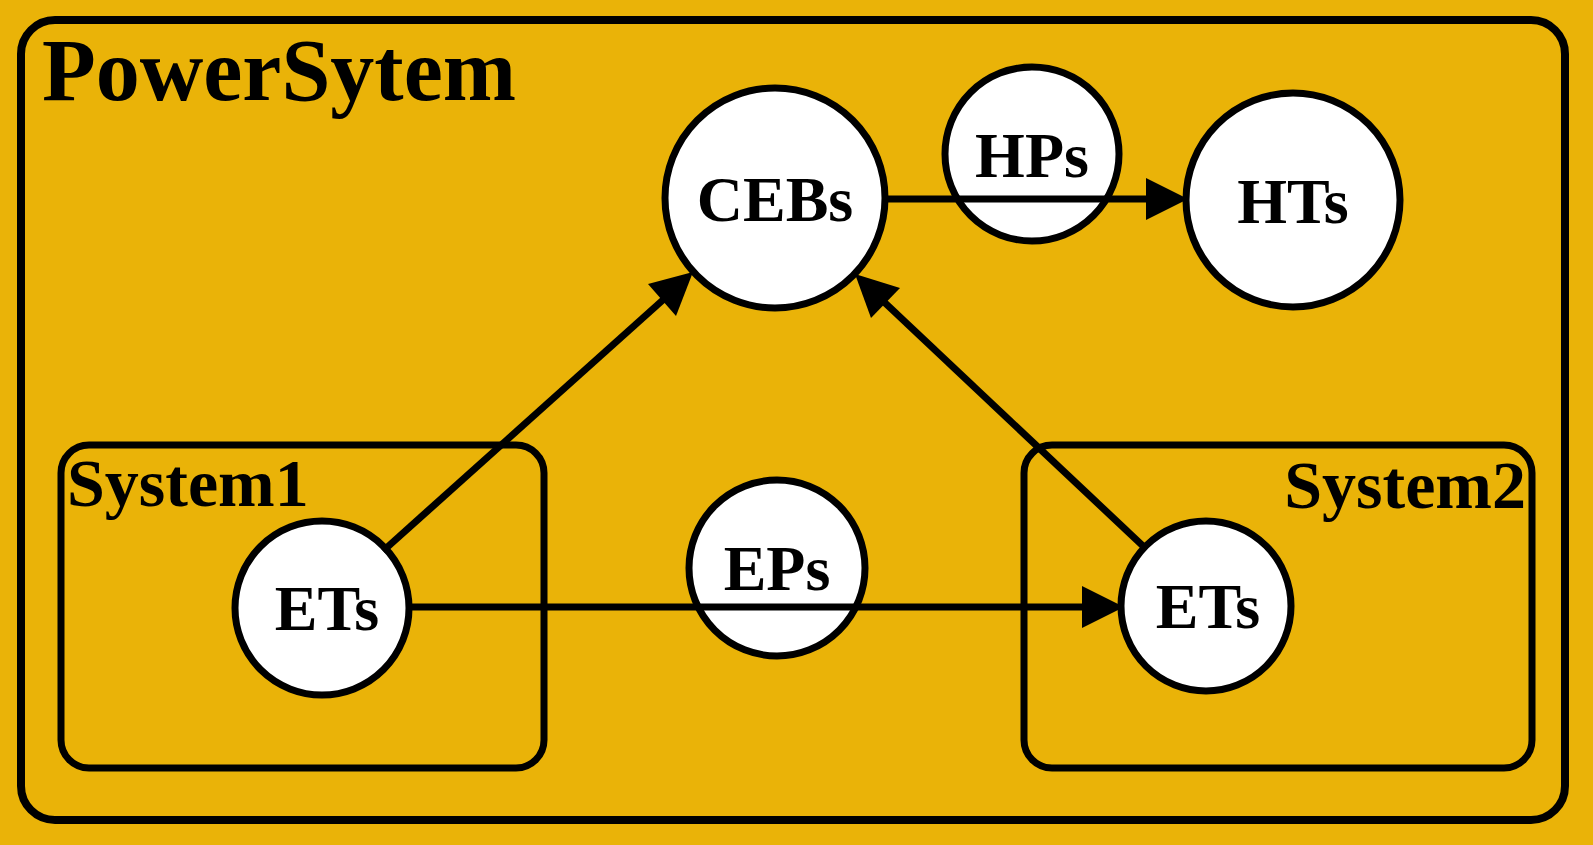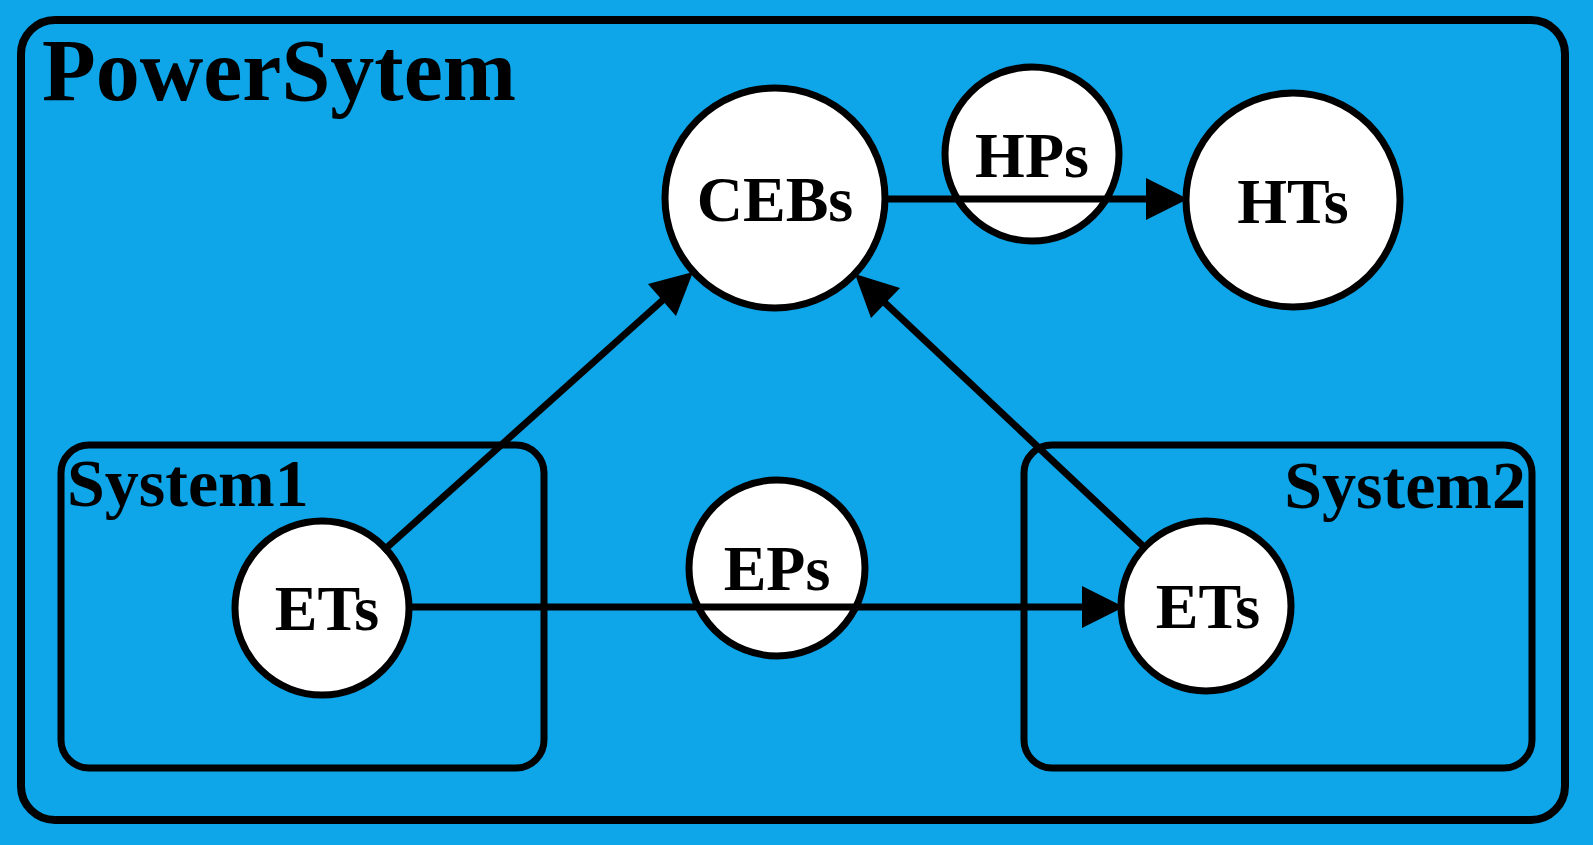--- a/index.html
+++ b/index.html
@@ -4,21 +4,21 @@
 <style>
   html, body {
     margin: 0;
     padding: 0;
     background: #ffffff;
   }
   .stage {
     position: relative;
     width: 1593px;
     height: 845px;
-    background: #0ea5e9;
+    background: #eab308;
     overflow: hidden;
   }
   svg { display: block; }
   .box {
     fill: none;
     stroke: #000000;
   }
   .outer-box { stroke-width: 8; }
   .inner-box { stroke-width: 7; }
   .node-circle {

